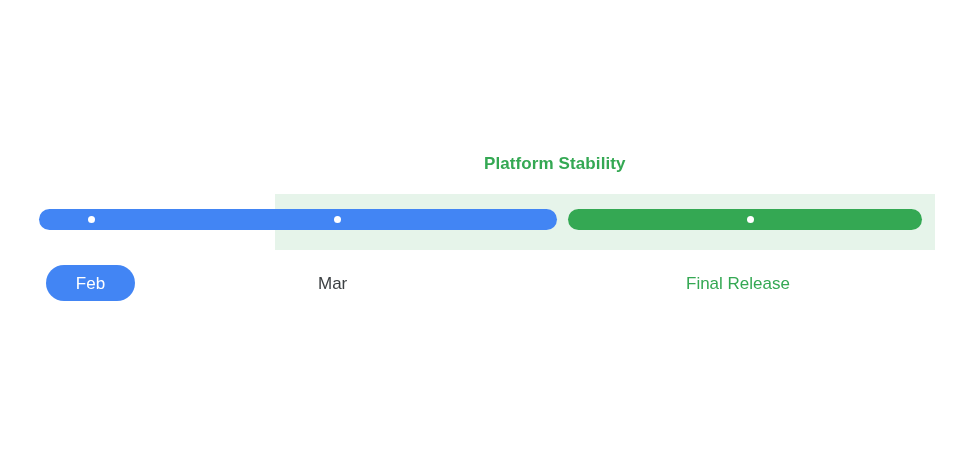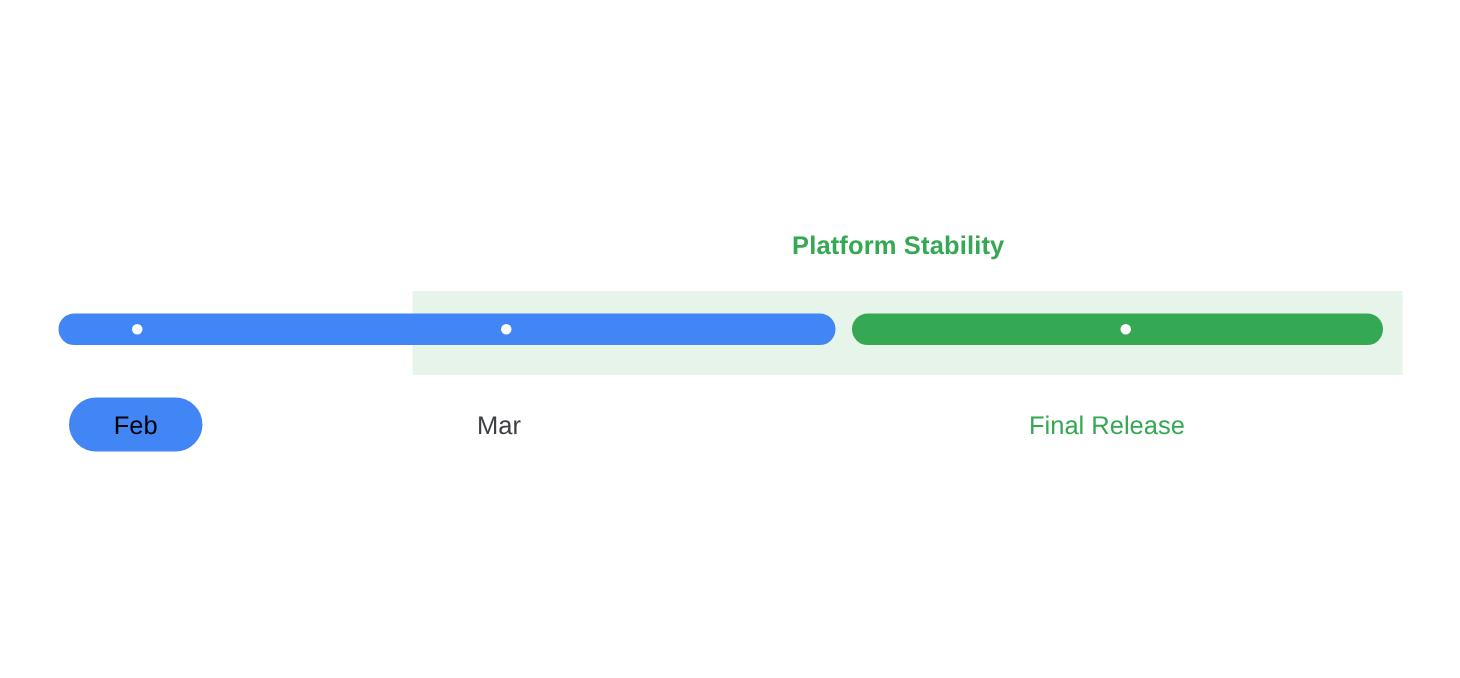--- a/index.html
+++ b/index.html
@@ -29,21 +29,21 @@
     letter-spacing: 0.1px;
     white-space: nowrap;
     line-height: 1;
   }
   #phase-label-beta {
     left: 175px;
     top: 155px;
     color: #4285f4;
   }
   #phase-label-stability {
-    left: 528px;
+    left: 484px;
     top: 155px;
     color: #34a853;
   }
 
   
   #stability-band {
     position: absolute;
     left: 275px;
     top: 194px;
     width: 660px;
@@ -84,21 +84,21 @@
 
   
   #milestone-pill-feb {
     position: absolute;
     left: 46px;
     top: 265px;
     width: 89px;
     height: 36px;
     border-radius: 18px;
     background: #4285f4;
-    color: #000000;
+    color: #ffffff;
     font-size: 17px;
     display: flex;
     align-items: center;
     justify-content: center;
     box-sizing: border-box;
     line-height: 1;
   }
 
   .milestone-label {
     position: absolute;

